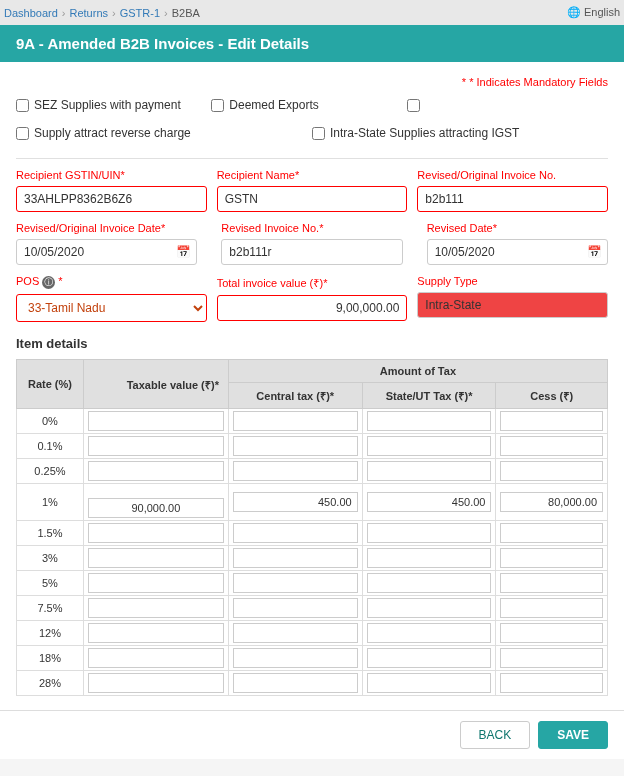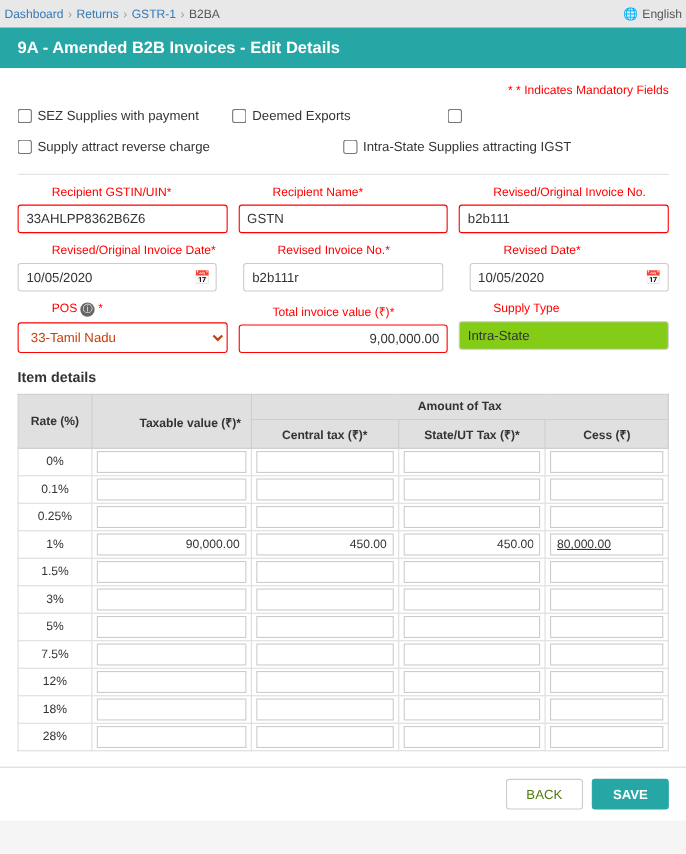--- a/index.html
+++ b/index.html
@@ -25,21 +25,21 @@
 
     .differential-row { display: flex; align-items: flex-start; gap: 6px; margin-bottom: 12px; font-size: 12px; }
     .differential-row input[type="checkbox"] { margin-top: 2px; width: 13px; height: 13px; }
 
     
     .form-grid-3 { display: grid; grid-template-columns: 1fr 1fr 1fr; gap: 10px; margin-bottom: 10px; }
     .form-grid-2 { display: grid; grid-template-columns: 1fr 1fr 1fr; gap: 24px; margin-bottom: 10px; }
     .form-grid-pos { display: grid; grid-template-columns: 1fr 1fr 1fr; gap: 10px; margin-bottom: 14px; }
 
     .field-group { display: flex; flex-direction: column; gap: 3px; }
-    .field-label { font-size: 11px; color: #333; margin-bottom: 2px; margin-left: 31px; }
+    .field-label { font-size: 11px; color: #333; margin-bottom: 2px; }
     .field-label span { color: red; }
     .field-label .info-icon { display: inline-block; background: #666; color: white; border-radius: 50%; width: 13px; height: 13px; font-size: 9px; text-align: center; line-height: 13px; cursor: pointer; }
 
     input[type="text"], .text-input {
       width: 100%; padding: 5px 7px; border: 1px solid #ccc; border-radius: 3px; font-size: 12px; color: #333; background: white;
     }
     input[type="text"].red-border, .red-border { border: 1.5px solid red !important; }
     input[type="text"]:read-only { background: #f5f5f5; }
 
     .date-input-wrap { position: relative; }
@@ -56,21 +56,21 @@
     
     .item-table { width: 100%; border-collapse: collapse; border: 1.5px solid red; font-size: 11px; }
     .item-table th { background: #e0e0e0; padding: 5px 6px; text-align: center; border: 1px solid #ccc; font-weight: bold; font-size: 11px; }
     .item-table td { padding: 2px 4px; border: 1px solid #ddd; }
     .item-table .rate-cell { text-align: center; color: #333; font-size: 11px; padding: 3px 6px; }
     .item-table input[type="text"] { border: 1px solid #ccc; border-radius: 0; padding: 3px 5px; font-size: 11px; }
 
     
     .footer { background: white; border-top: 1px solid #ddd; padding: 10px 16px; display: flex; justify-content: flex-end; gap: 8px; }
     .btn { padding: 6px 18px; border: 1px solid #ccc; border-radius: 3px; font-size: 12px; cursor: pointer; }
-    .btn-back { background: white; color: #4d7c0f; }
+    .btn-back { background: white; color: #0f766e; }
     .btn-save { background: #26a6a4; color: white; border-color: #26a6a4; font-weight: bold; }
 
     .divider { border: none; border-top: 1px solid #e0e0e0; margin: 10px 0; }
   </style>
 </head>
 <body>
 
 <div class="breadcrumb">
   <a>Dashboard</a>
   <span class="sep">›</span>
@@ -184,21 +184,21 @@
     <div class="field-group">
       <div class="field-label">
         <span>Total invoice value (₹)</span><span>*</span>
       </div>
       <input type="text" class="red-border amount-input" style="text-align: right;" value="9,00,000.00">
     </div>
     <div class="field-group">
       <div class="field-label">
         <span>Supply Type</span>
       </div>
-      <input type="text" readonly="" style="background: #84cc16;" value="Intra-State">
+      <input type="text" readonly="" style="background: #ef4444;" value="Intra-State">
     </div>
   </div>
 
   <div class="section-title">Item details</div>
 
   <table class="item-table">
     <thead>
       <tr>
         <th rowspan="2" style="width:60px;">Rate (%)</th>
         <th rowspan="2" style="width:130px;padding-left:40px;">
@@ -233,24 +233,24 @@
   </tr>
         <tr>
     <td class="rate-cell">0.25%</td>
     <td><input type="text" value="" style="text-align: right; width: 100%;"></td>
     <td><input type="text" value="" style="text-align: right; width: 100%;"></td>
     <td><input type="text" value="" style="text-align: right; width: 100%;"></td>
     <td><input type="text" value="" style="text-align: right; width: 100%;"></td>
   </tr>
         <tr>
     <td class="rate-cell">1%</td>
-    <td><input type="text" value="90,000.00" style="text-align: right; width: 100%;"></td>
+    <td><input type="text" value="90,000.00" style="text-align: center; width: 100%; margin-top: 12px;"></td>
     <td><input type="text" value="450.00" style="text-align: right; width: 100%;"></td>
     <td><input type="text" value="450.00" style="text-align: right; width: 100%;"></td>
-    <td><input type="text" value="80,000.00" style="text-align: left; width: 100%; text-decoration: underline;"></td>
+    <td><input type="text" value="80,000.00" style="text-align: right; width: 100%;"></td>
   </tr>
         <tr>
     <td class="rate-cell">1.5%</td>
     <td><input type="text" value="" style="text-align: right; width: 100%;"></td>
     <td><input type="text" value="" style="text-align: right; width: 100%;"></td>
     <td><input type="text" value="" style="text-align: right; width: 100%;"></td>
     <td><input type="text" value="" style="text-align: right; width: 100%;"></td>
   </tr>
         <tr>
     <td class="rate-cell">3%</td>

